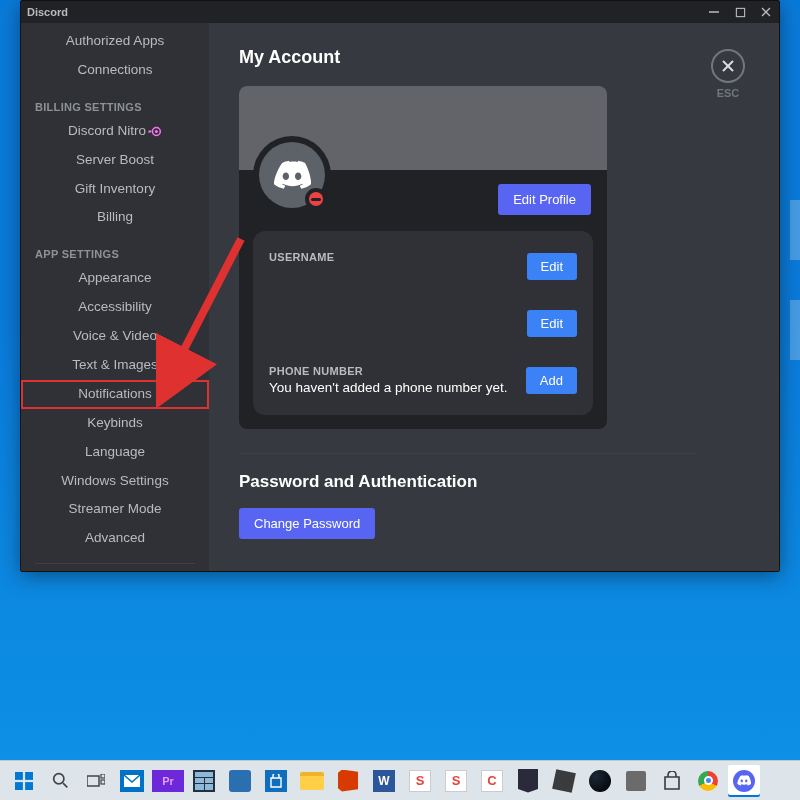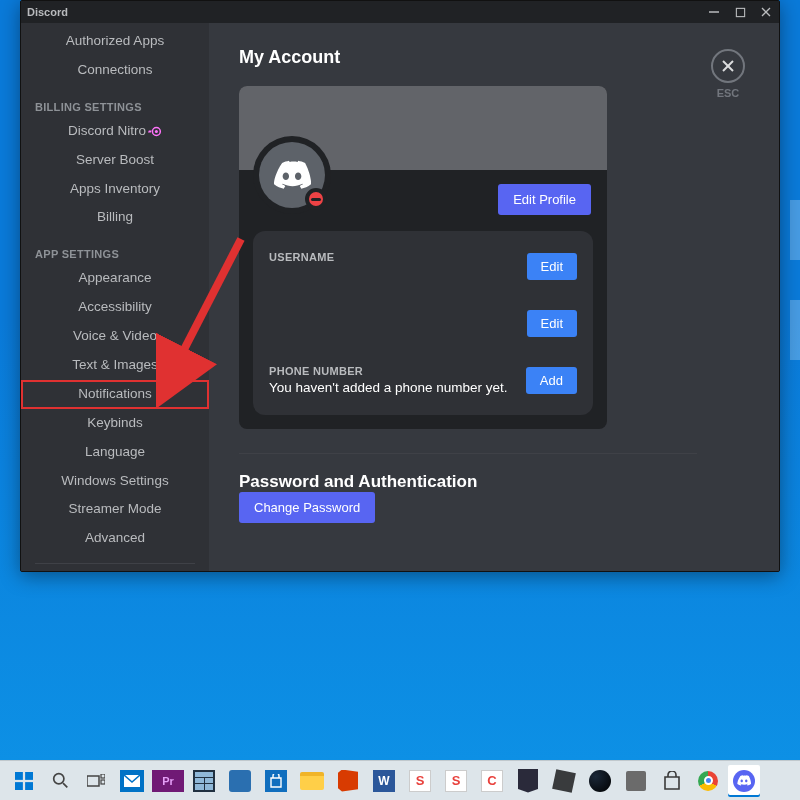--- a/index.html
+++ b/index.html
@@ -121,21 +121,21 @@
               <circle cx="10" cy="8" r="4.2" fill="none" stroke="#ff73fa" stroke-width="1.6"></circle>
               <circle cx="10" cy="8" r="1.6" fill="#ff73fa"></circle>
               <path d="M2 7 L5 7 L4 9 L1 9 Z" fill="#ff73fa"></path>
             </svg>
         </span>
       </div>
       <div class="side-item">
           <span>Server Boost</span>
         </div>
       <div class="side-item">
-          <span>Apps Inventory</span>
+          <span>Gift Inventory</span>
         </div>
       <div class="side-item">
           <span>Billing</span>
         </div>
 
       <div class="side-head">APP SETTINGS</div>
       <div class="side-item">
           <span>Appearance</span>
         </div>
       <div class="side-item">
@@ -212,21 +212,21 @@
               <div class="field-label">PHONE NUMBER</div>
               <div class="field-text">You haven't added a phone number yet.</div>
             </div>
             <button class="btn-sec">Add</button>
           </div>
         </div>
       </div>
 
       <div class="divider"></div>
       <h3>Password and Authentication</h3>
-      <button class="btn-primary" style="margin-top:0">Change Password</button>
+      <button class="btn-primary" style="margin-top:16px">Change Password</button>
     </div>
   </div>
 
   <svg class="arrow" width="100" height="180">
     <defs>
         <marker id="ah" markerWidth="9" markerHeight="9" refX="3" refY="4.5" orient="auto">
           <path d="M0,0 L9,4.5 L0,9 Z" fill="#e03131"></path>
         </marker>
       </defs>
     <line x1="85" y1="10" x2="18" y2="140" stroke="#e03131" stroke-width="8" marker-end="url(#ah)"></line>
@@ -257,21 +257,21 @@
   </div>
   <div class="tb-item">
       <div style="width:24px;height:22px;background:#0072c6;display:flex;align-items:center;justify-content:center">
         <svg width="16" height="12" viewBox="0 0 16 12">
           <rect width="16" height="12" fill="#fff"></rect>
           <path d="M0 0 L8 7 L16 0" fill="none" stroke="#0072c6" stroke-width="1.5"></path>
         </svg>
       </div>
     </div>
   <div class="tb-item">
-      <div style="width:44px;height:22px;background:#701a75;color:#e59ff7;font:700 11px Arial;display:flex;align-items:center;justify-content:center">Pr</div>
+      <div style="width:44px;height:22px;background:#6d28d9;color:#e59ff7;font:700 11px Arial;display:flex;align-items:center;justify-content:center">Pr</div>
     </div>
   <div class="tb-item">
       <div style="width:22px;height:22px;background:#203040;display:grid;grid-template-columns:1fr 1fr;grid-template-rows:1fr 1fr 1fr;gap:1px;padding:2px">
         <div style="grid-column:1/3;background:#8fb8d8"></div>
         <div style="background:#8fb8d8"></div>
         <div style="background:#8fb8d8"></div>
         <div style="background:#8fb8d8"></div>
         <div style="background:#8fb8d8"></div>
       </div>
     </div>

